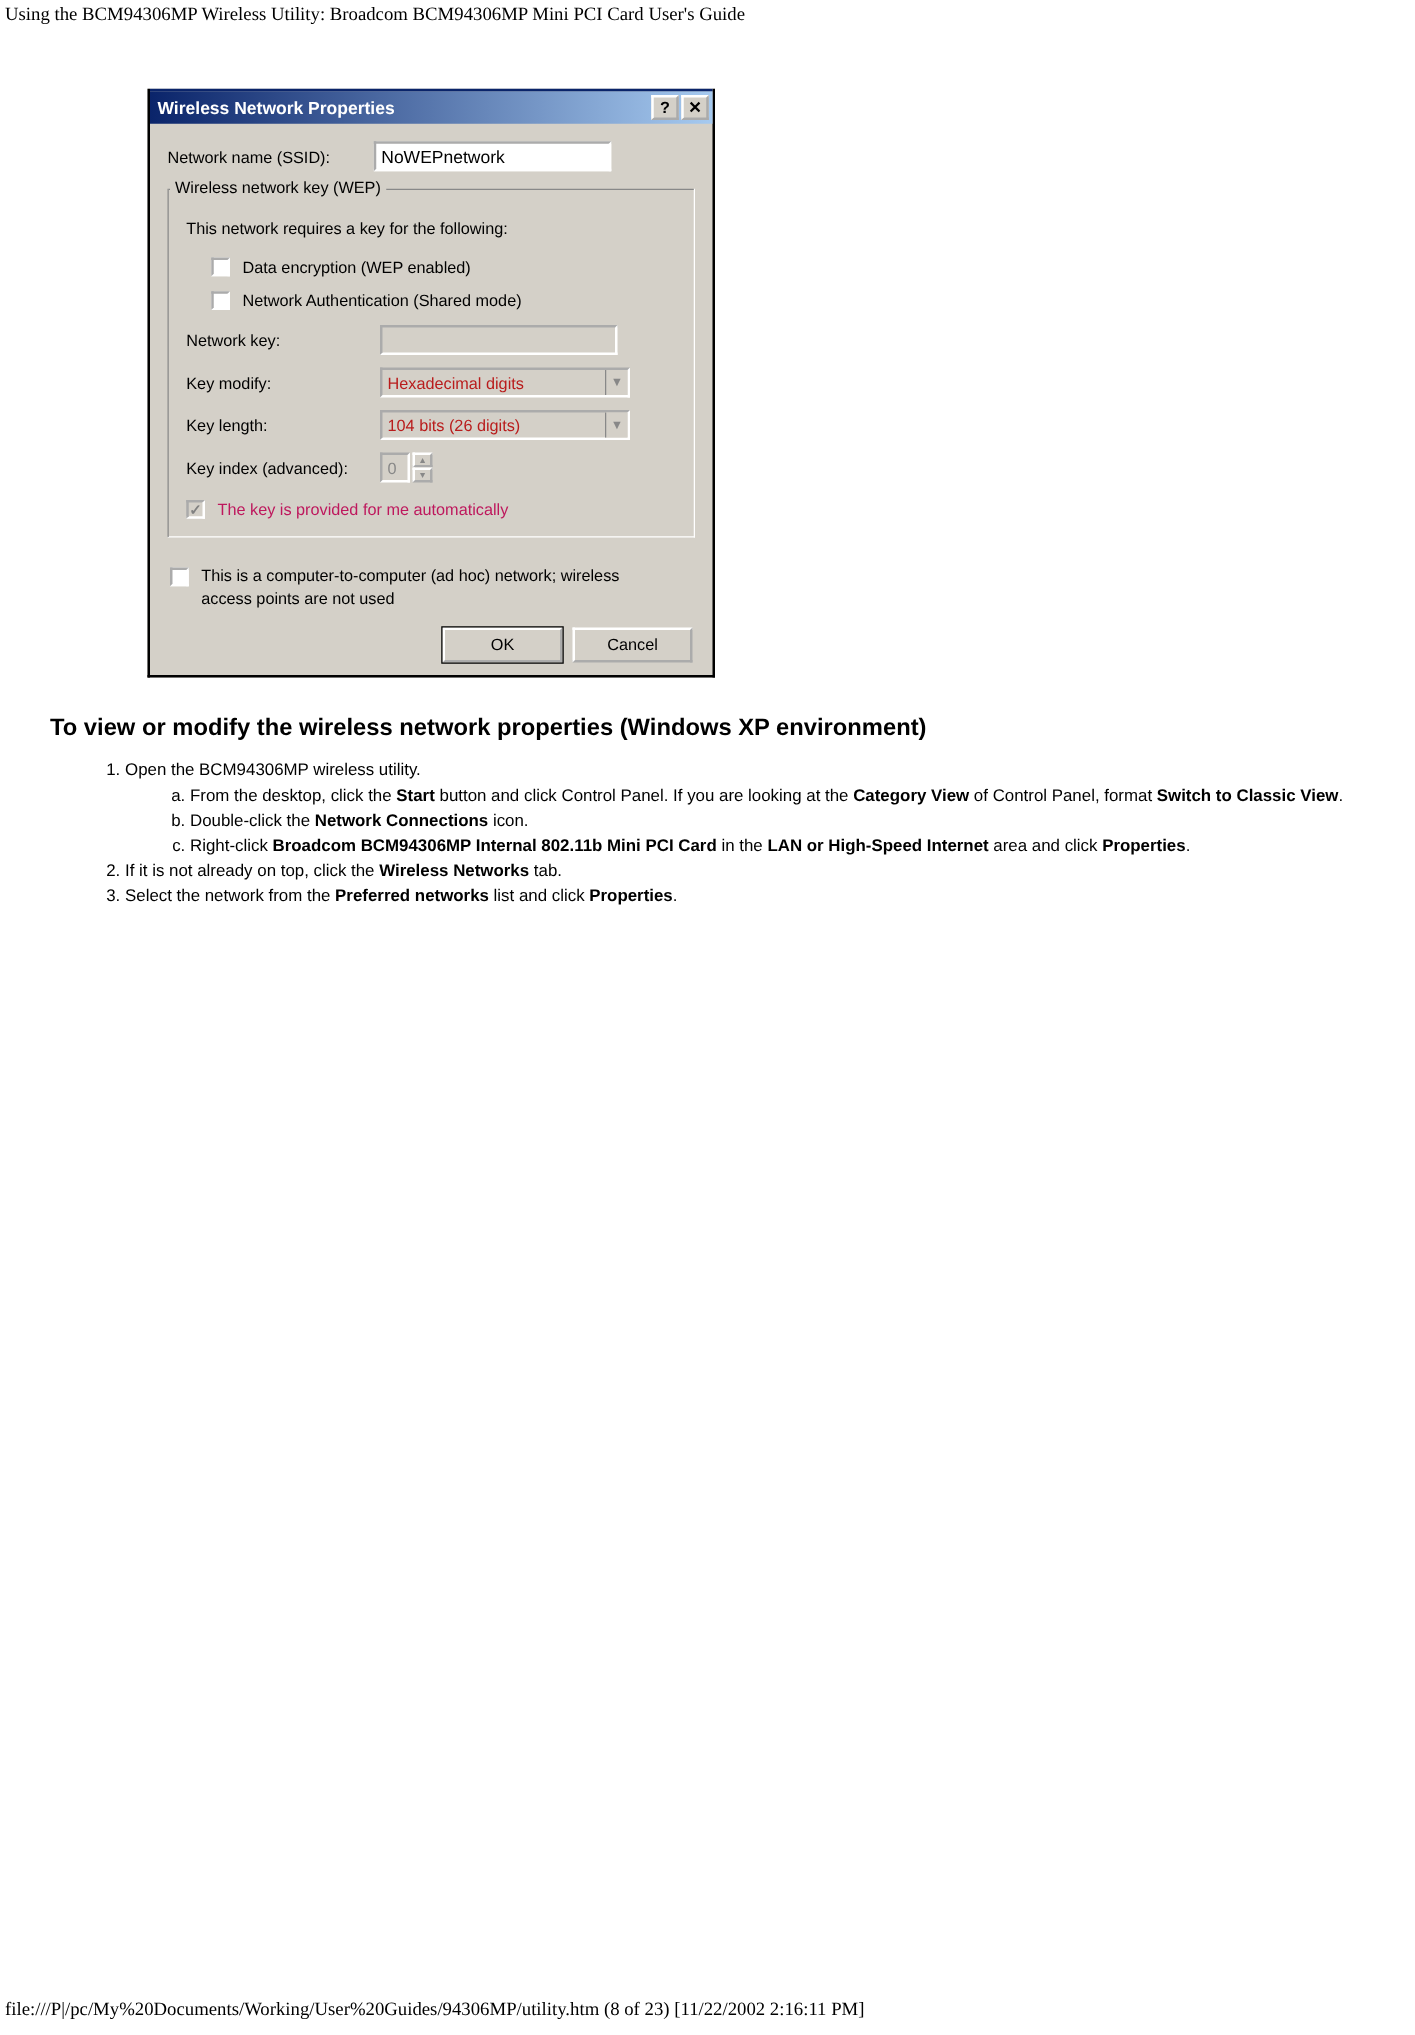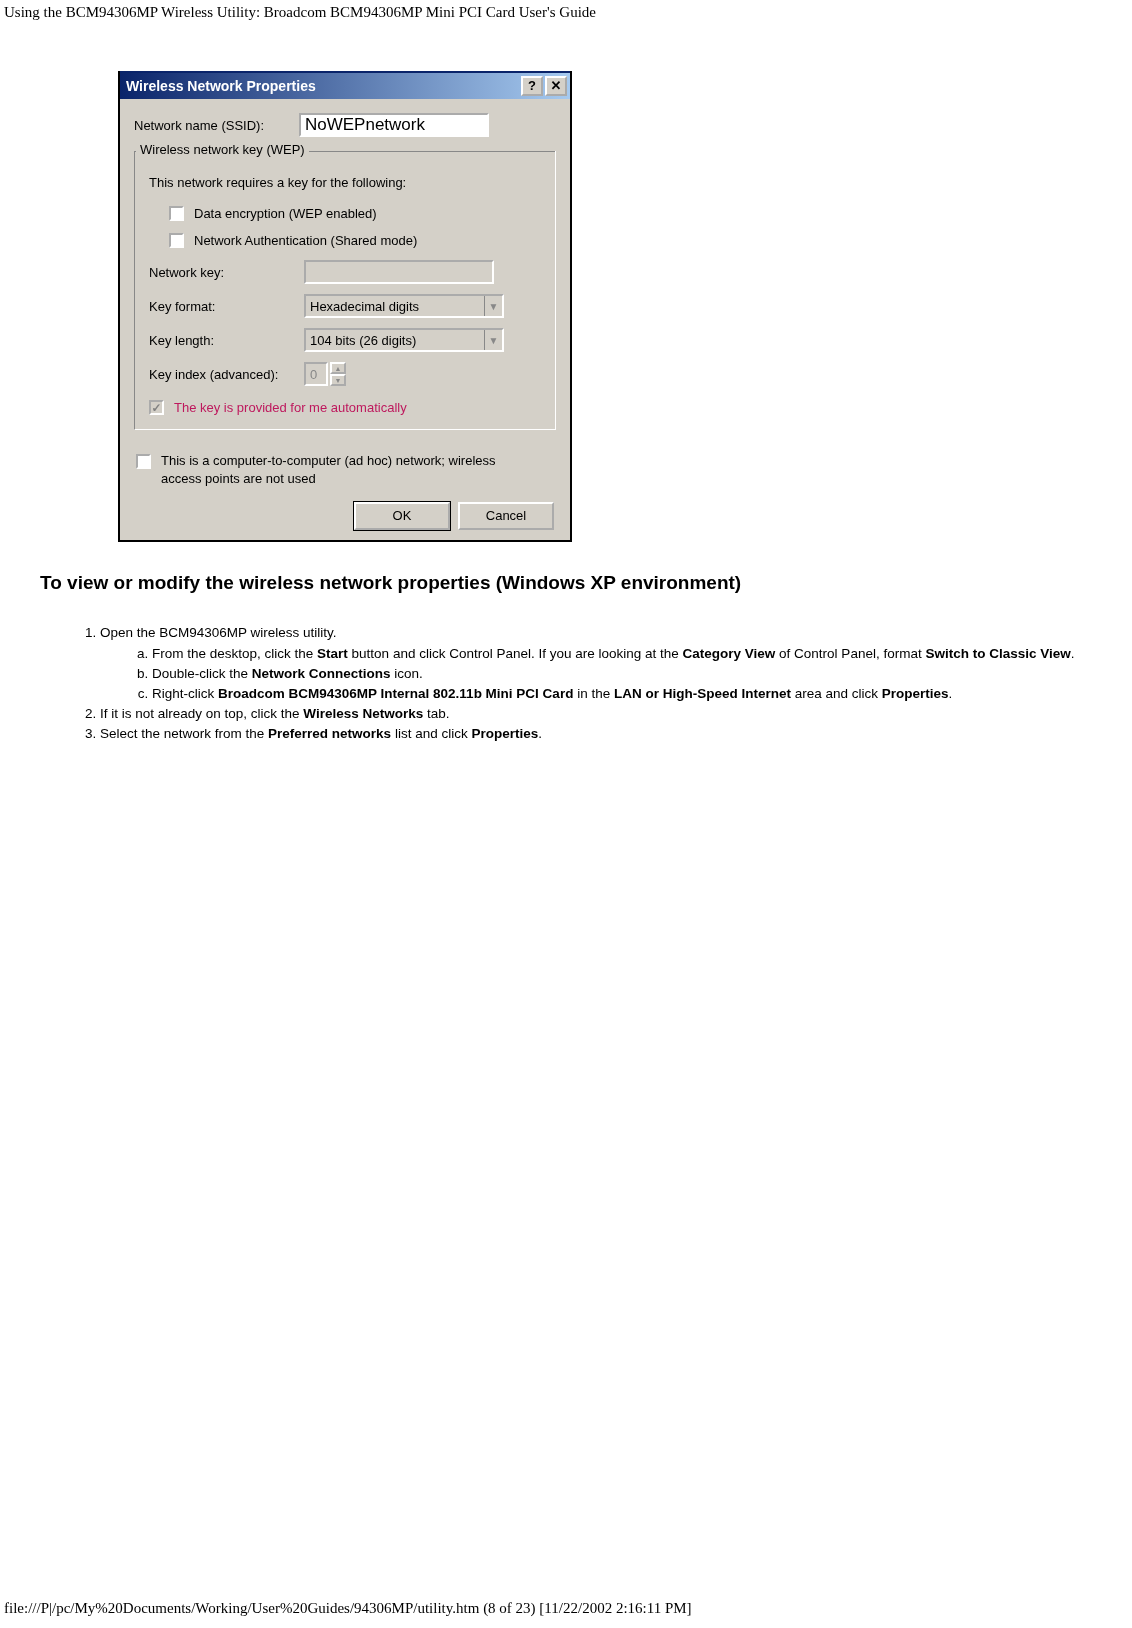--- a/index.html
+++ b/index.html
@@ -66,21 +66,21 @@
   .row .lbl {
     width: 165px;
   }
   .txt-input {
     width: 190px;
     height: 24px;
     border: 2px inset #fff;
     background: #fff;
     padding: 3px 4px;
     font-family: Tahoma, Arial, sans-serif;
-    font-size: 17px;
+    font-size: 14px;
   }
   .txt-input.disabled {
     background: #d4d0c8;
     color: #888;
   }
   .groupbox {
     border: 1px solid #888;
     border-top: none;
     border-right-color: #fff;
     border-bottom-color: #fff;
@@ -138,21 +138,21 @@
     display: flex;
     width: 200px;
     height: 24px;
     border: 2px inset #fff;
     background: #d4d0c8;
     align-items: center;
   }
   .combo .val {
     flex: 1;
     padding: 0 4px;
-    color: #000000;
+    color: #b91c1c;
     overflow: hidden;
     white-space: nowrap;
   }
   .combo .arrow {
     width: 18px;
     height: 100%;
     border-left: 1px solid #888;
     background: #d4d0c8;
     display: flex;
     align-items: center;
@@ -220,21 +220,21 @@
     font-size: 13px;
   }
   .btn.default {
     outline: 1px solid #000;
   }
 
   .section-heading {
     font-family: Arial, Helvetica, sans-serif;
     font-weight: bold;
     font-size: 19px;
-    margin: 24px 0 30px 40px;
+    margin: 24px 0 13px 40px;
   }
   .instructions {
     font-family: Arial, Helvetica, sans-serif;
     font-size: 13.5px;
     margin-left: 72px;
     line-height: 1.35;
   }
   ol.main { padding-left: 28px; margin: 0; }
   ol.main > li { margin-bottom: 2px; }
   ol.sub { list-style-type: lower-alpha; padding-left: 52px; margin: 2px 0; }
@@ -278,21 +278,21 @@
           <span class="chk"></span>
           <span>Network Authentication (Shared mode)</span>
         </div>
 
         <div class="gb-row">
           <span class="lbl">Network key:</span>
           <input class="txt-input disabled" type="text" disabled="" value="" style="">
         </div>
 
         <div class="gb-row">
-          <span class="lbl">Key format:</span>
+          <span class="lbl">Key modify:</span>
           <div class="combo">
             <span class="val">Hexadecimal digits</span>
             <span class="arrow">▼</span>
           </div>
         </div>
 
         <div class="gb-row">
           <span class="lbl">Key length:</span>
           <div class="combo">
             <span class="val">104 bits (26 digits)</span>

